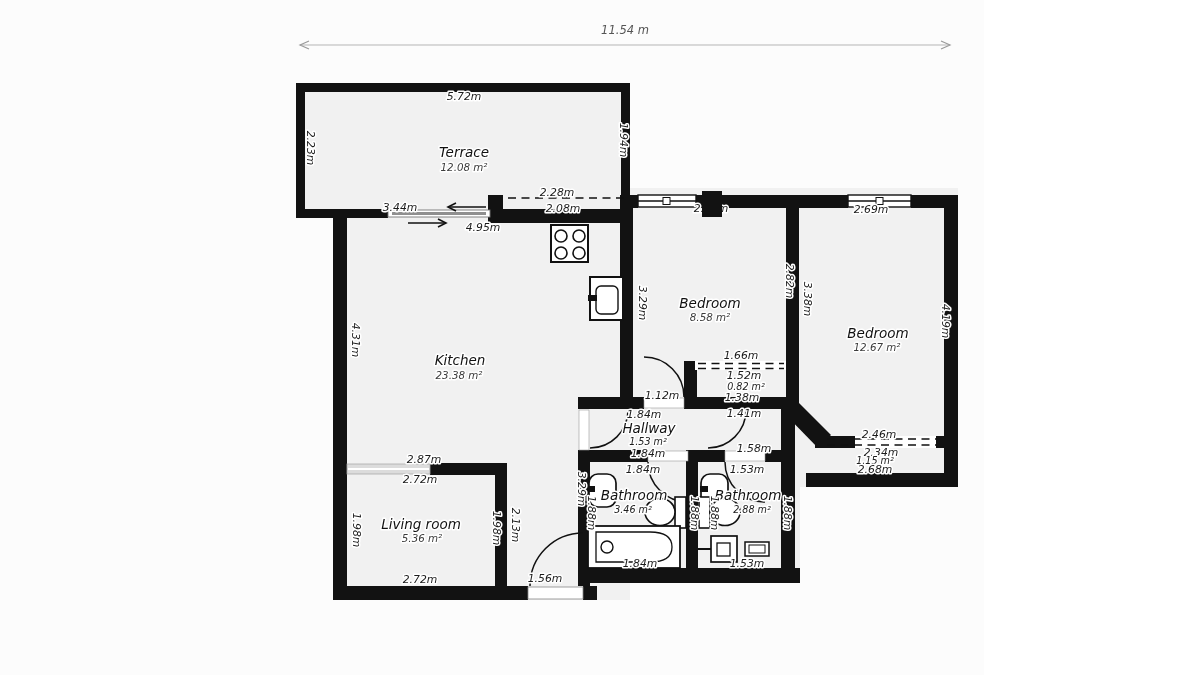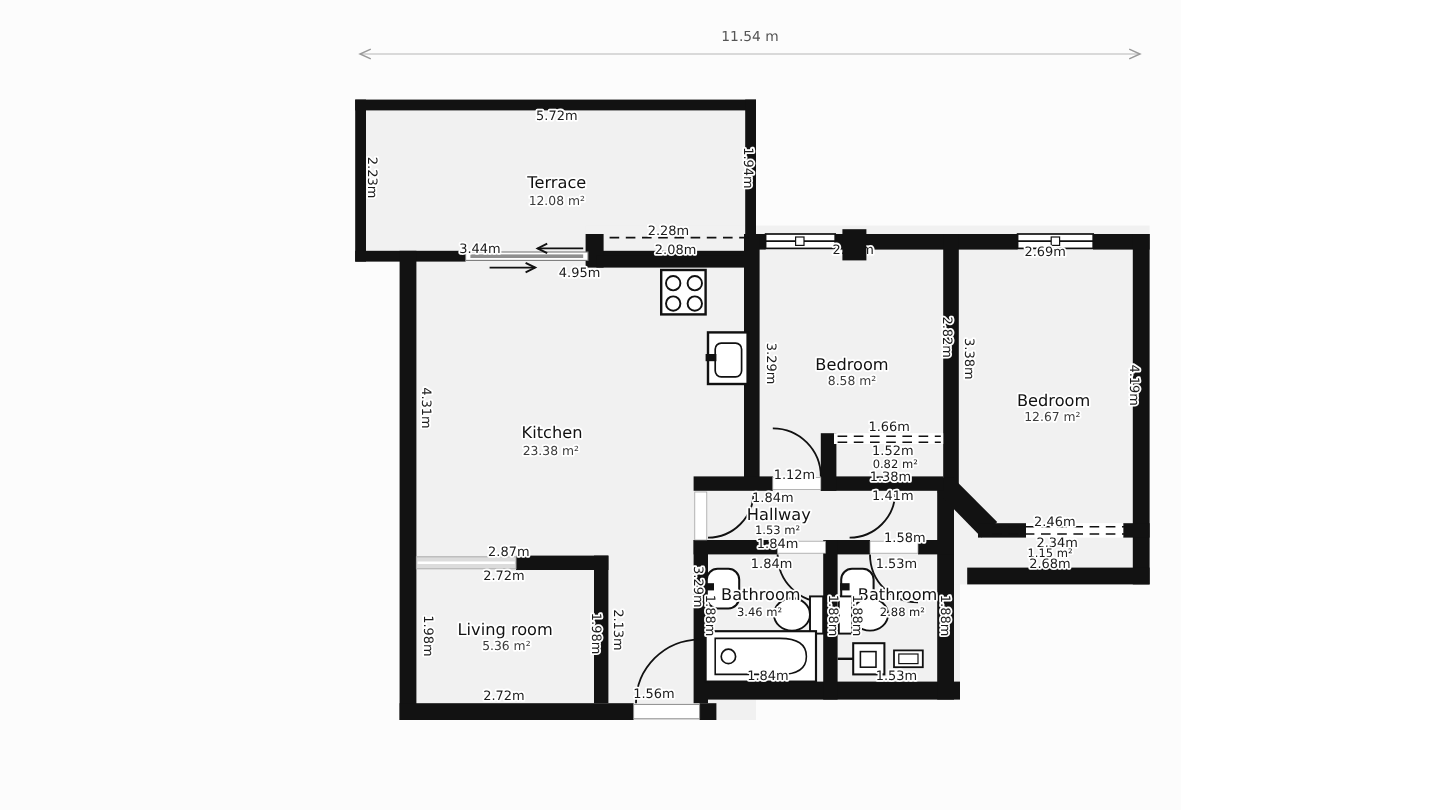--- a/index.html
+++ b/index.html
@@ -1,16 +1,16 @@
 <!DOCTYPE html>
 <html><head>
 <meta charset="utf-8">
 <style>
   html,body{margin:0;padding:0;background:#fff;}
-  .stage{width:984px;height:675px;background:#fcfcfc;position:relative;overflow:hidden;}
+  .stage{width:984px;height:675px;background:#fcfcfc;position:relative;overflow:hidden;font-style:italic;}
   svg{display:block;}
   text{font-family:"DejaVu Sans","Liberation Sans",sans-serif;}
   .dim{font-size:10.8px;fill:#1b1b1b;paint-order:stroke;stroke:#ffffff;stroke-width:3px;stroke-linejoin:round;}
   .dim-sm{font-size:9.6px;fill:#1b1b1b;paint-order:stroke;stroke:#ffffff;stroke-width:3px;stroke-linejoin:round;}
   .room{font-size:13.5px;fill:#111;paint-order:stroke;stroke:#ffffff;stroke-width:3px;stroke-linejoin:round;}
   .area{font-size:10.3px;fill:#3c3c3c;paint-order:stroke;stroke:#ffffff;stroke-width:3px;stroke-linejoin:round;}
   .ovr{font-size:11.5px;fill:#555;}
   .wall{fill:#121212;}
   .floor{fill:#f1f1f1;}
   .fix{fill:#ffffff;stroke:#111;}

